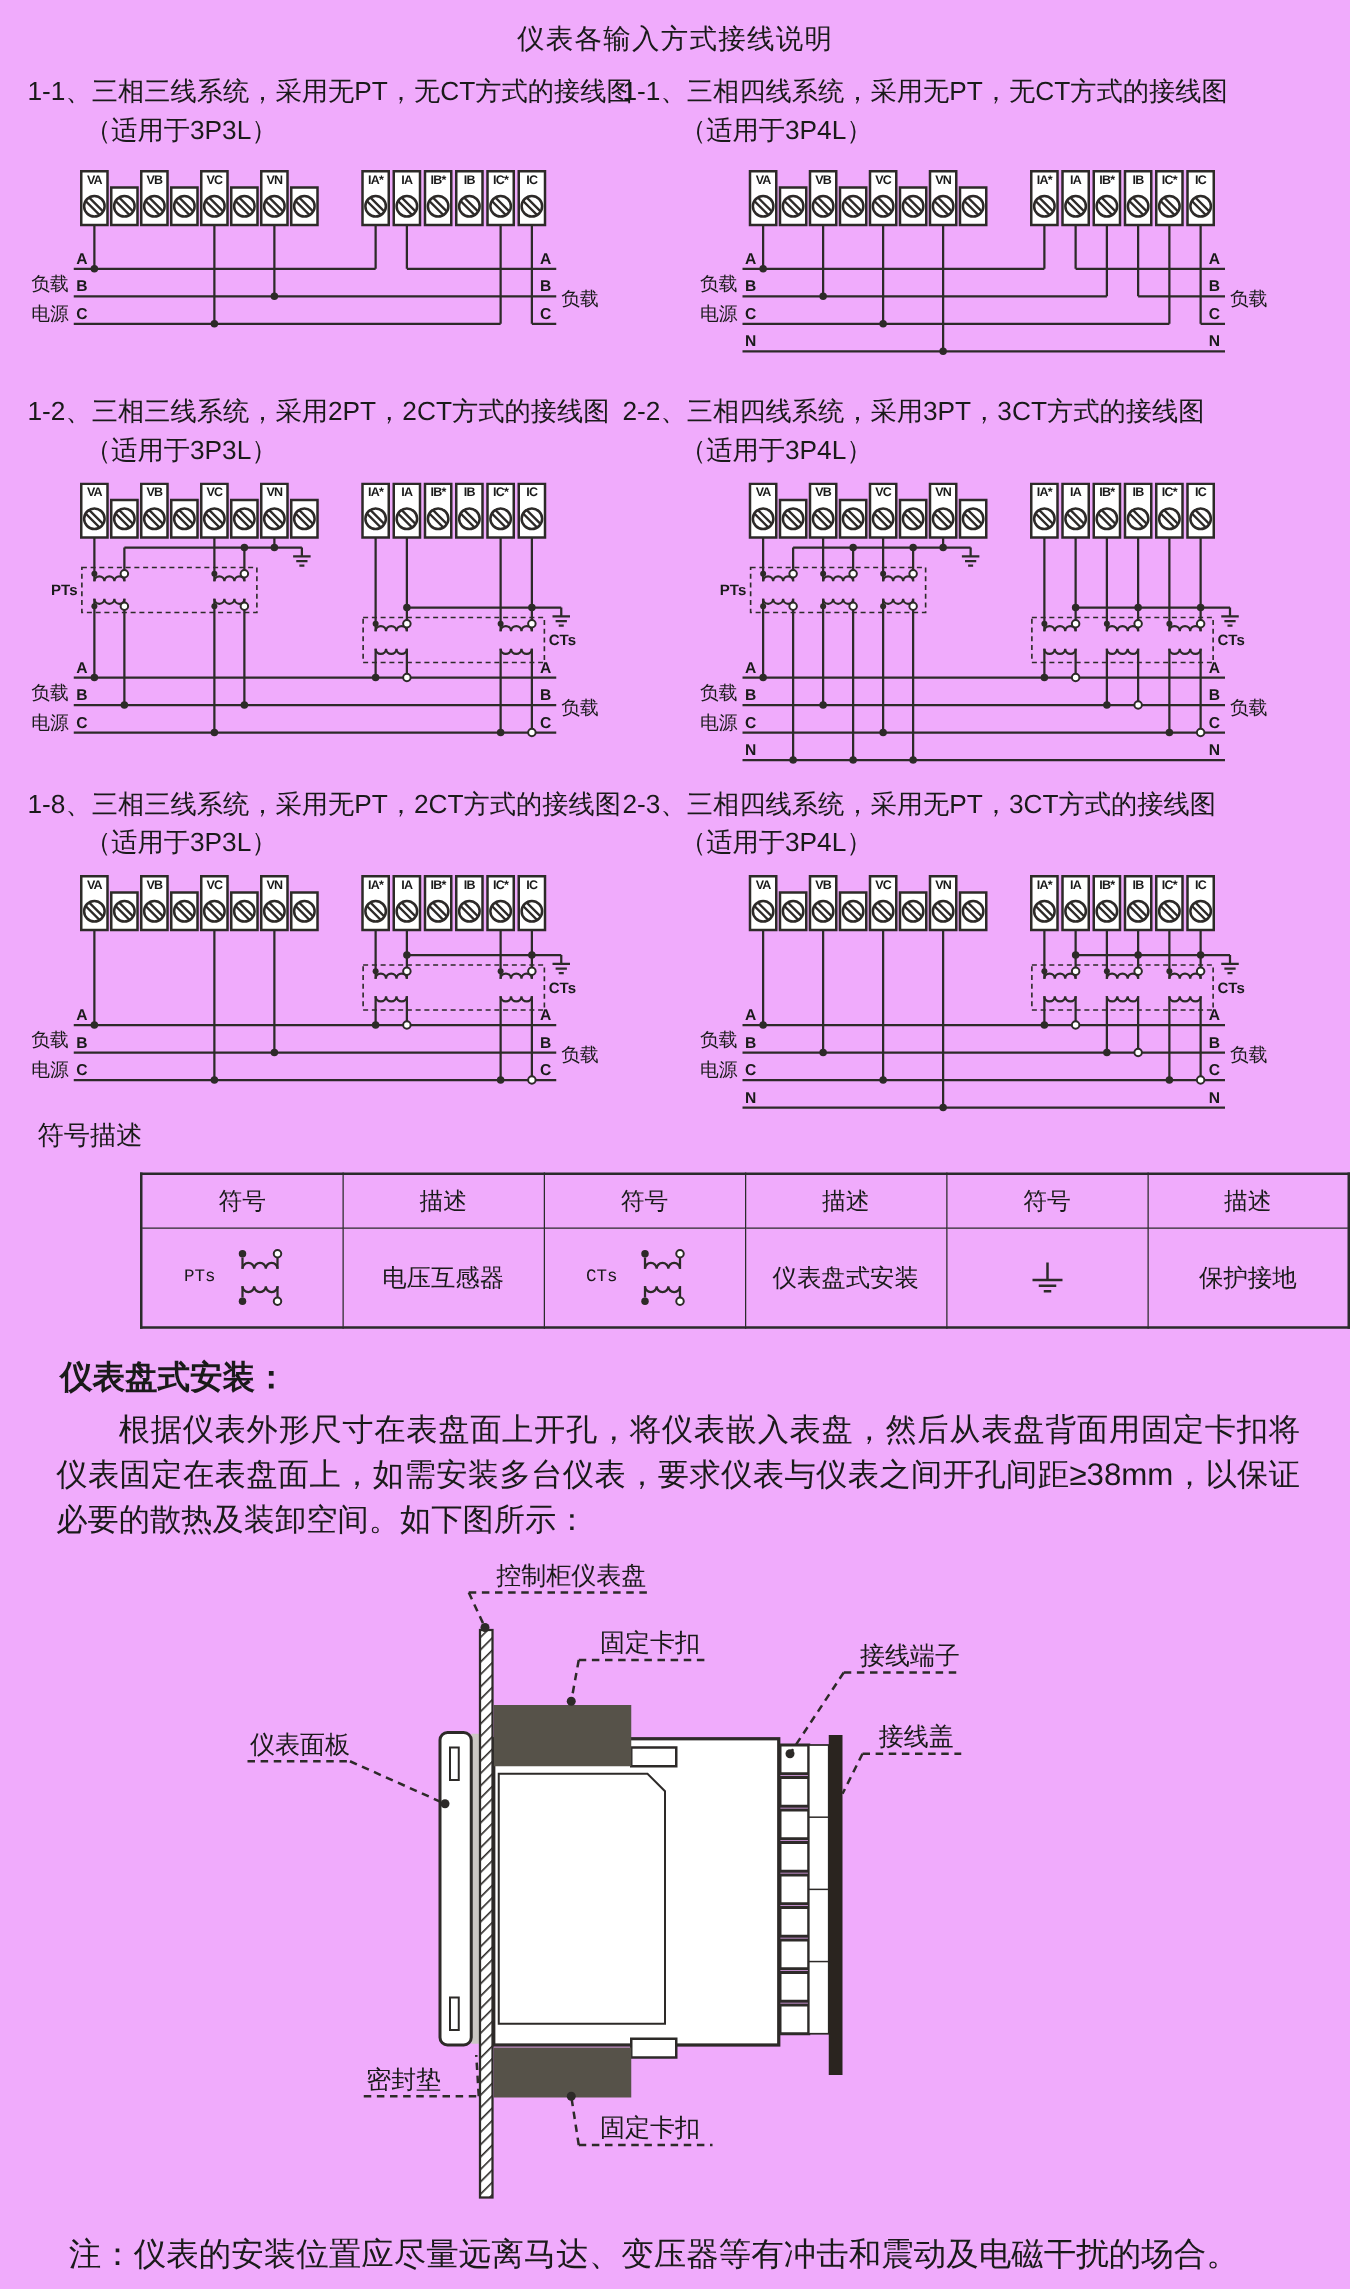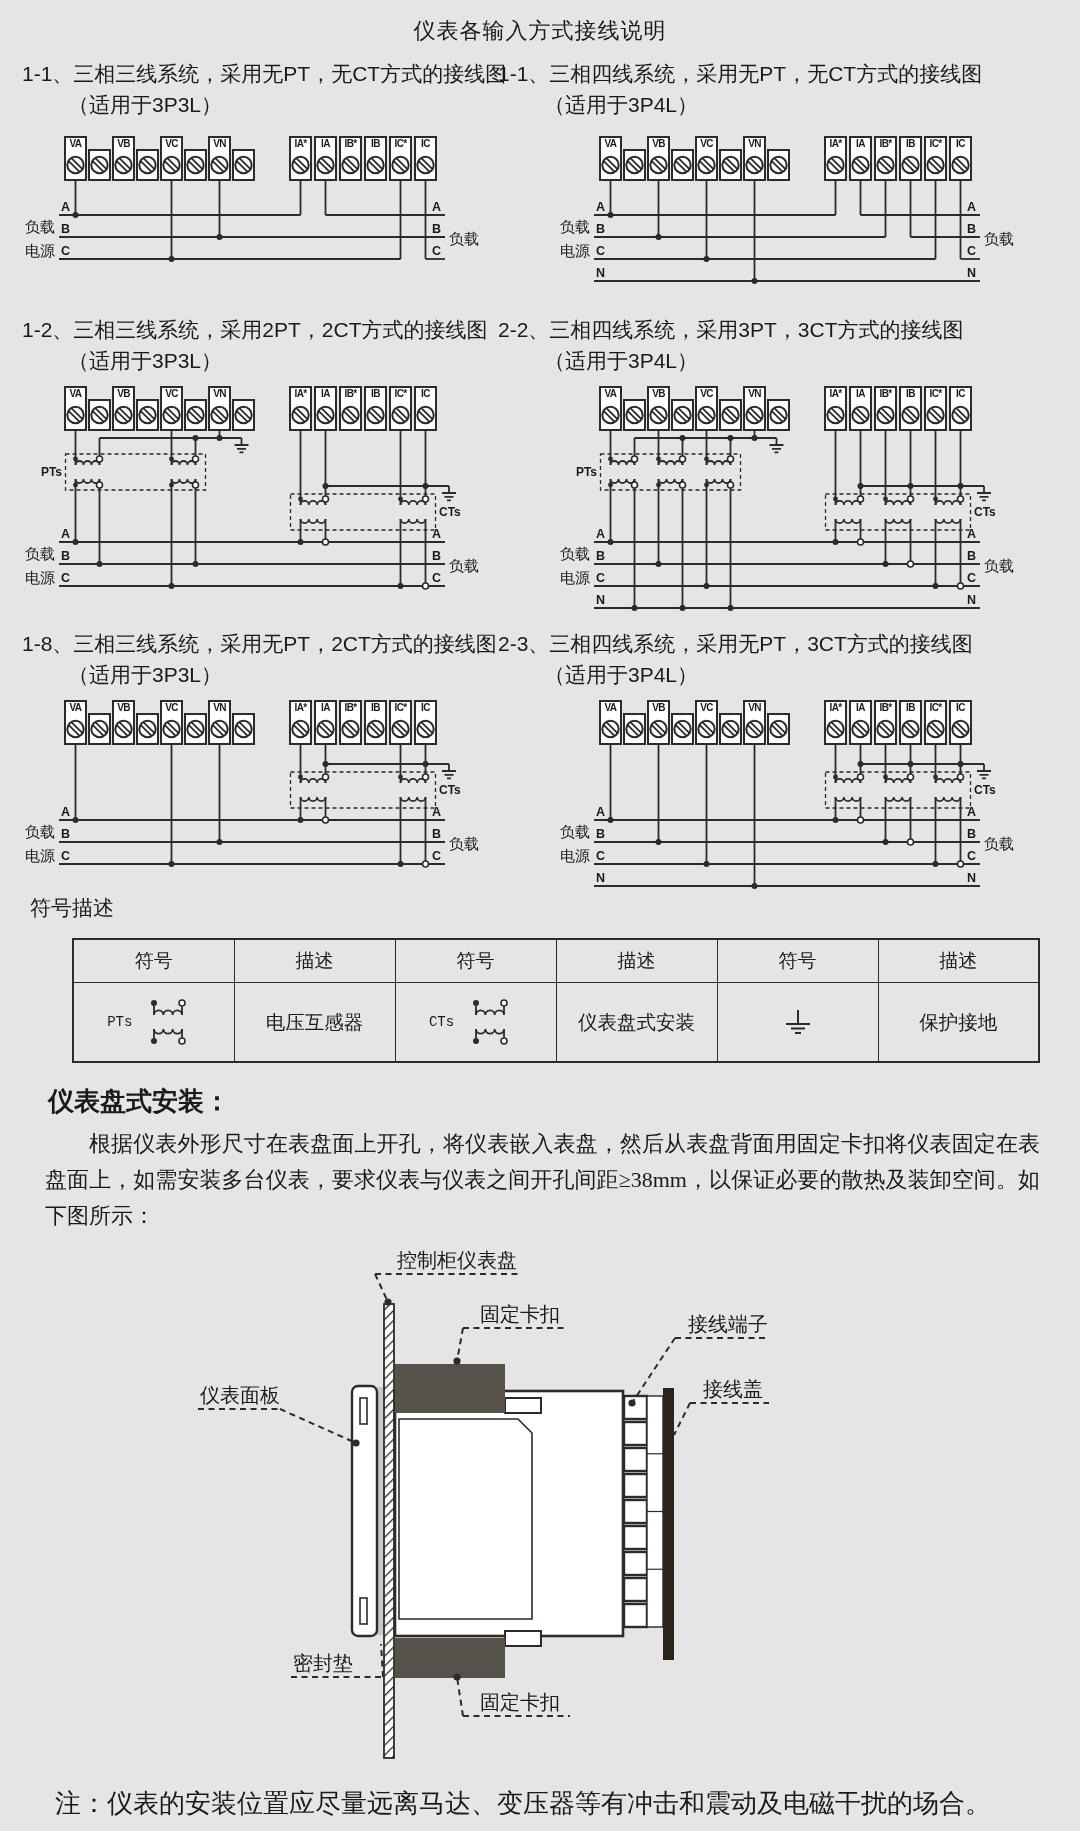--- a/index.html
+++ b/index.html
@@ -1,30 +1,30 @@
 <!DOCTYPE html>
 <html><head>
 <meta charset="utf-8">
 <style>
   html,body{margin:0;padding:0;background:#ffffff;}
-  .page{position:relative;width:1080px;height:1831px;background:#e5e5e5;overflow:hidden;
+  .page{position:relative;width:1080px;height:1831px;background:#f0abfc;overflow:hidden;
         font-family:"Liberation Sans","DejaVu Sans",sans-serif;color:#1a1a1a;}
   .abs{position:absolute;}
   .doc-title{left:0;right:0;top:16px;text-align:center;font-size:22px;letter-spacing:1px;}
   .dhead{font-size:21px;line-height:31px;white-space:nowrap;}
   .dhead .sub{padding-left:46px;}
   .sym-head{font-size:21px;}
   .symtable{left:72px;top:938px;width:968px;}
-  .symtable table{width:100%;border-collapse:collapse;border:2.5px solid #2b2b2b;table-layout:fixed;}
+  .symtable table{width:100%;border-collapse:collapse;border:2.5px solid #2b2b2b;table-layout:fixed;margin-left:40px;}
   .symtable th{border:1.6px solid #2b2b2b;height:40px;font-size:19px;font-weight:normal;text-align:center;}
   .symtable td{border:1.6px solid #2b2b2b;height:76px;font-size:19.5px;text-align:center;vertical-align:middle;}
   .symcell{display:flex;align-items:center;justify-content:center;gap:4px;}
   .symcell .symlabel{font-size:14px;font-family:"Liberation Mono","DejaVu Sans Mono",monospace;}
   .install-head{font-size:26px;font-weight:bold;}
-  .install-par{width:995px;font-size:22px;line-height:36px;text-indent:2em;text-align:justify;font-family:Liberation Serif, serif;}
+  .install-par{width:995px;font-size:25px;line-height:36px;text-indent:2em;text-align:justify;}
   .note{font-size:26px;white-space:nowrap;}
   
   svg{display:block;}
   svg text{font-family:"Liberation Sans","DejaVu Sans",sans-serif;fill:#1a1a1a;}
   .w{stroke:#2d2a28;stroke-width:1.8;fill:none;}
   .tb{stroke:#2d2a28;stroke-width:2;fill:#ffffff;}
   .tl{font-size:10px;font-weight:bold;text-anchor:middle;letter-spacing:-0.6px;}
   .bl{font-size:12.5px;font-weight:bold;}
   .sl{font-size:15px;}
   .cl{font-size:12px;font-weight:bold;}

